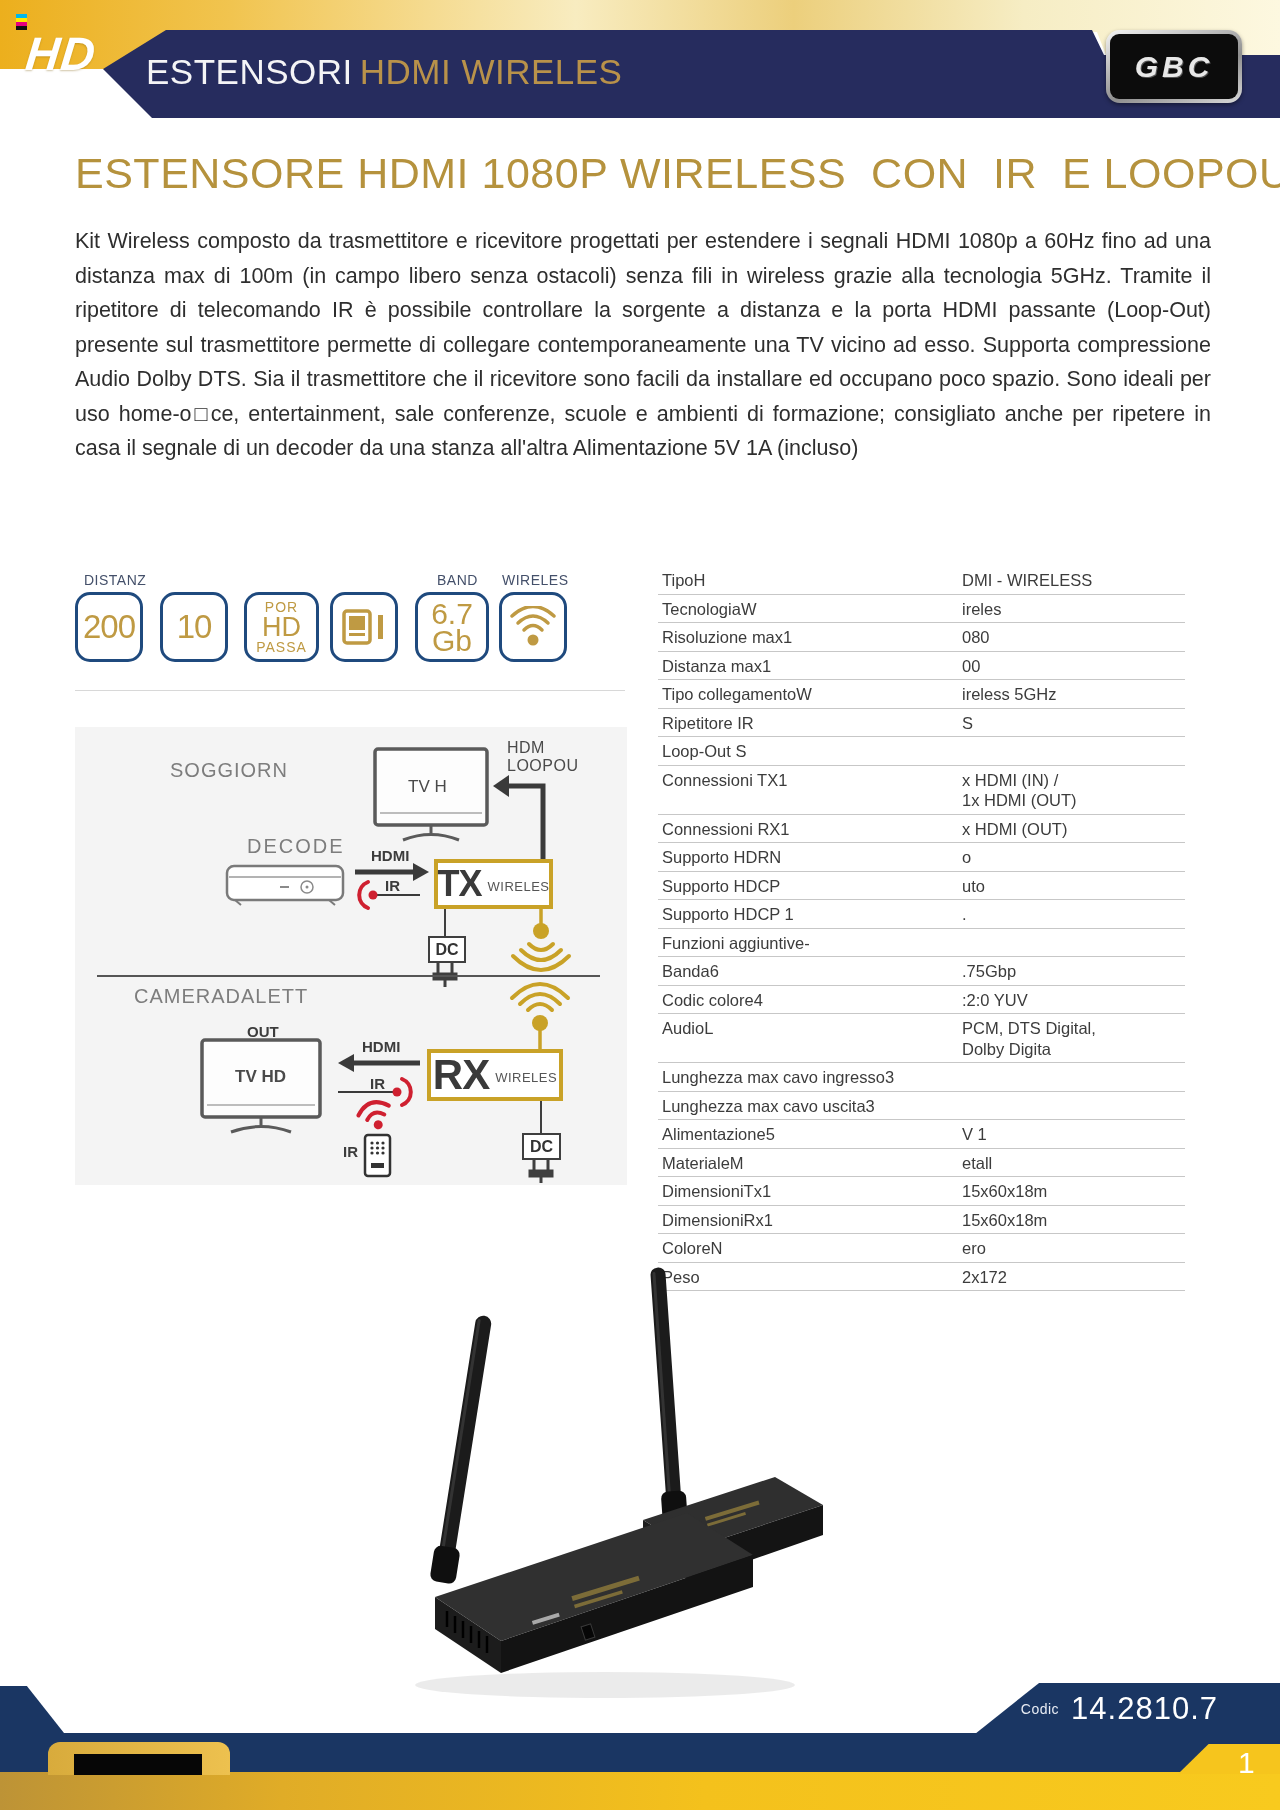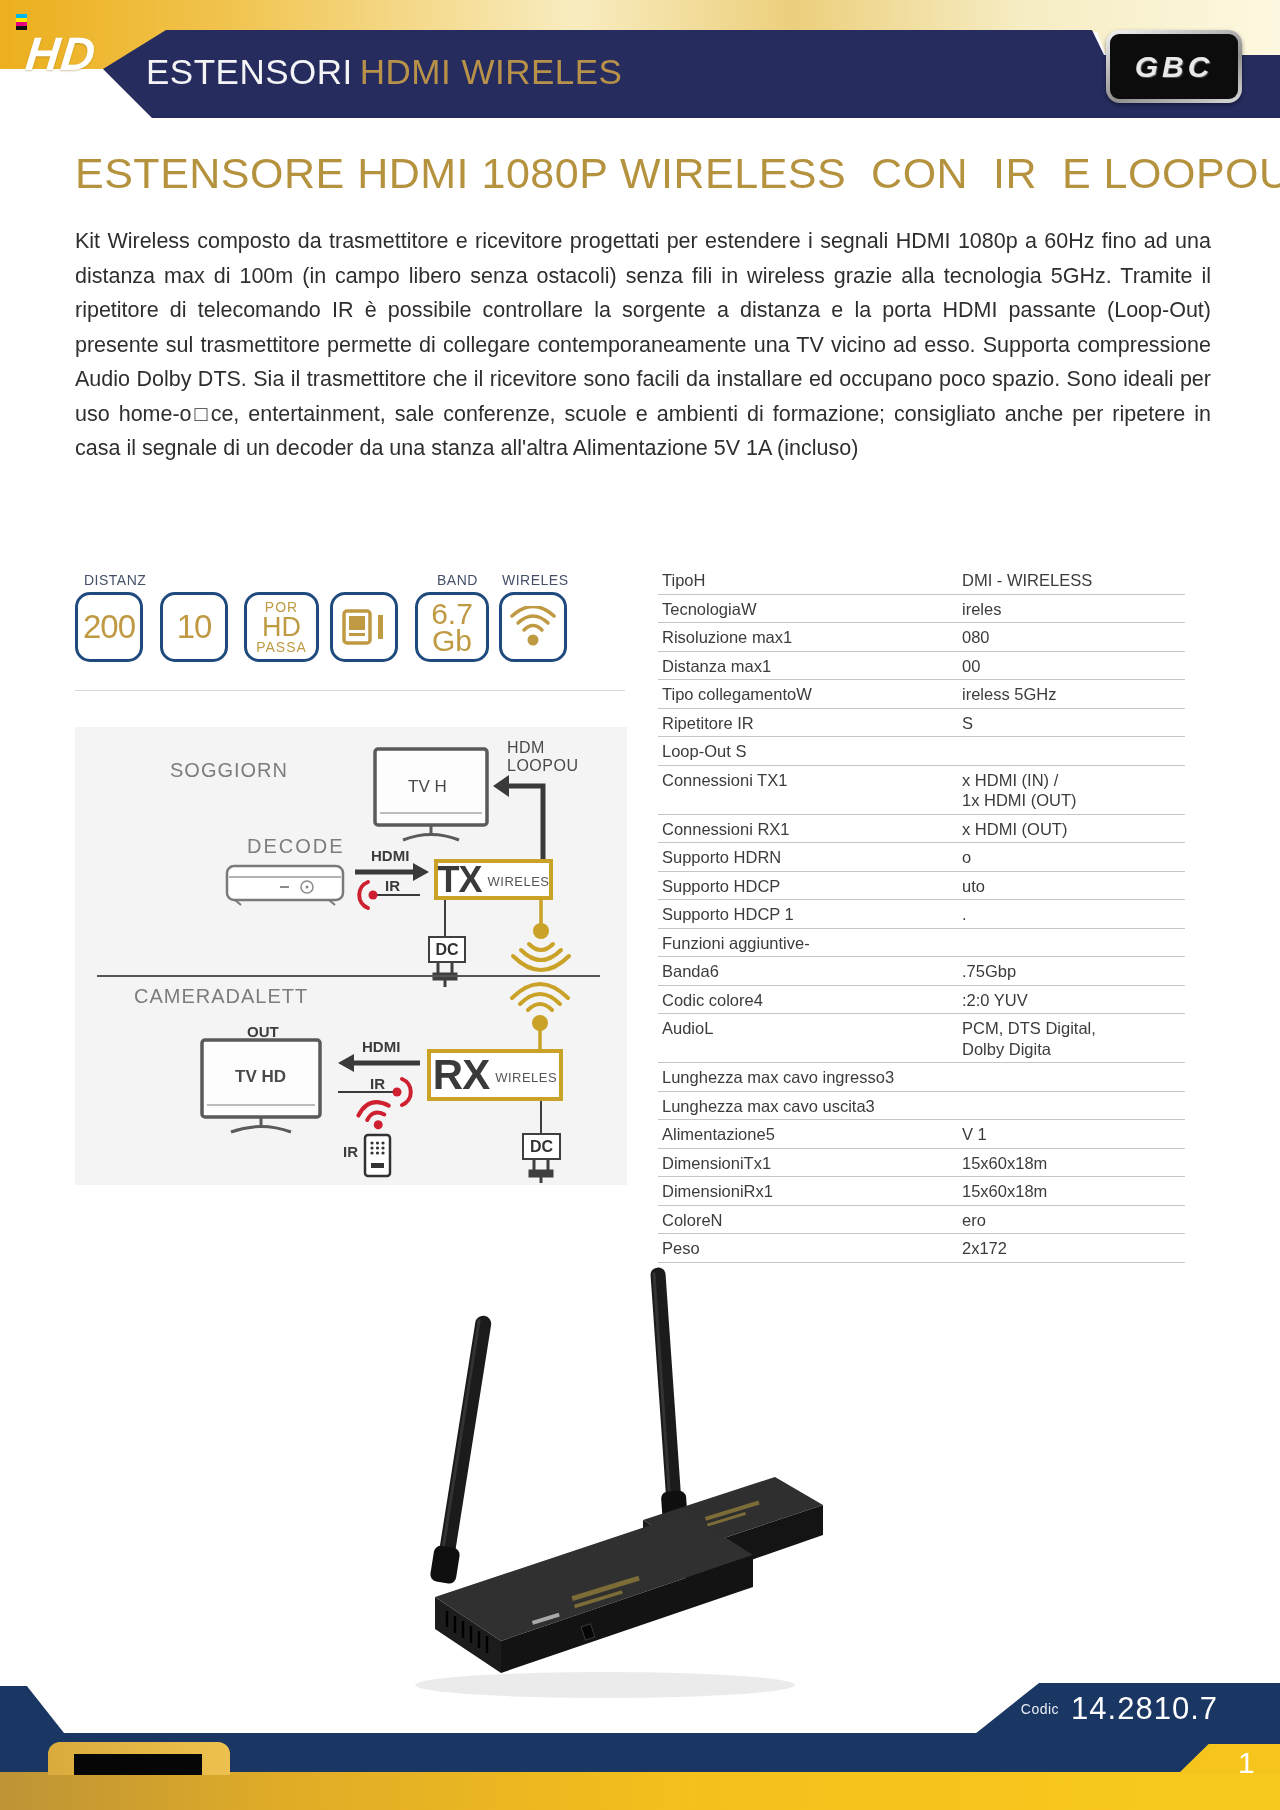--- a/index.html
+++ b/index.html
@@ -267,21 +267,21 @@
       </g>
     </svg>
 
     <div class="lbl room-lbl" style="left:55px;top:32px;margin-left:40px;">SOGGIORN</div>
     <div class="lbl tv-lbl" style="left:333px;top:50px;font-weight:normal;">TV H</div>
     <div class="lbl dim-lbl" style="left:432px;top:12px;">HDM</div>
     <div class="lbl dim-lbl" style="left:432px;top:30px;">LOOPOU</div>
     <div class="lbl room-lbl" style="left:172px;top:108px;letter-spacing:2px;">DECODE</div>
     <div class="lbl bold-lbl" style="left:296px;top:120px;">HDMI</div>
     <div class="lbl bold-lbl" style="left:310px;top:150px;">IR</div>
-    <div class="unit-box" style="left:359px;top:132px;width:119px;height:41px;">
+    <div class="unit-box" style="left:359px;top:132px;width:119px;height:50px;">
       <span class="unit-main">TX</span>
       <span class="unit-sub">WIRELES</span>
     </div>
     <div class="dc-box" style="left:353px;top:209px;width:38px;height:27px;">
         <span>DC</span>
       </div>
 
     <div class="lbl room-lbl" style="left:59px;top:258px;">CAMERADALETT</div>
     <div class="lbl bold-lbl" style="left:172px;top:296px;">OUT</div>
     <div class="lbl tv-lbl" style="left:160px;top:340px;">TV HD</div>
@@ -391,20 +391,24 @@
         <div class="spec-row">
           <div class="spec-label">Lunghezza max cavo uscita3</div>
           <div class="spec-value"></div>
         </div>
 
         <div class="spec-row">
           <div class="spec-label">Alimentazione5</div>
           <div class="spec-value">V 1</div>
         </div>
 
+        <div class="spec-row">
+          <div class="spec-label">MaterialeM</div>
+          <div class="spec-value">etall</div>
+        </div>
 
         <div class="spec-row">
           <div class="spec-label">DimensioniTx1</div>
           <div class="spec-value">15x60x18m</div>
         </div>
 
         <div class="spec-row">
           <div class="spec-label">DimensioniRx1</div>
           <div class="spec-value">15x60x18m</div>
         </div>

